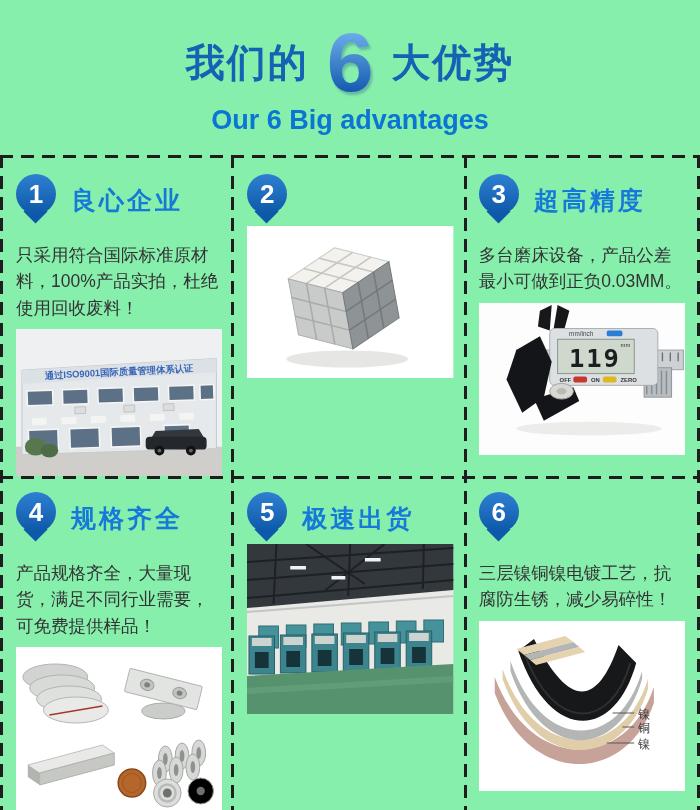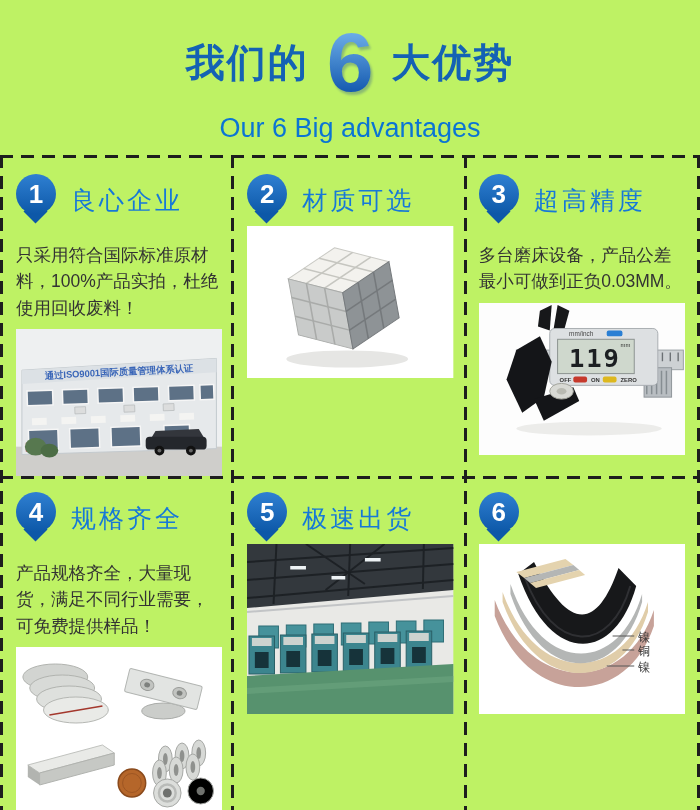--- a/index.html
+++ b/index.html
@@ -1,51 +1,51 @@
 <!DOCTYPE html>
 <html><head>
 <meta charset="utf-8">
 <style>
   html,body{margin:0;padding:0;}
   body{font-family:"Liberation Sans","DejaVu Sans",sans-serif;background:#fff;}
-  .page{position:relative;width:700px;height:810px;background:#bef264;overflow:hidden;}
+  .page{position:relative;width:700px;height:810px;background:#86efac;overflow:hidden;}
 
   
   .header{padding-top:24px;text-align:center;}
   .title-row{display:flex;justify-content:center;align-items:center;gap:18px;}
   .title-part{font-size:39px;font-weight:bold;color:#1462b4;letter-spacing:2px;}
   .big-six{font-size:84px;font-weight:bold;line-height:.92;color:#2e7fd6;
            background:linear-gradient(180deg,#6fb0ea 8%,#1156ad 92%);
            -webkit-background-clip:text;background-clip:text;
            text-shadow:2px 3px 3px rgba(45,85,140,.30);}
   @supports ((-webkit-background-clip:text) or (background-clip:text)){
     .big-six{color:transparent;text-shadow:none;filter:drop-shadow(2px 3px 1px rgba(45,85,140,.35));}
   }
-  .subtitle{margin-top:12px;font-size:27px;font-weight:normal;color:#0b74d4;}
+  .subtitle{margin-top:4px;font-size:27px;font-weight:bold;color:#0b74d4;}
 
   
   .hline{position:absolute;left:0;width:700px;height:3px;
          background:repeating-linear-gradient(90deg,#1e1e1e 0 13px,transparent 13px 21px);}
   .hline.top{top:155px}.hline.mid{top:476px}
   .vline{position:absolute;top:155px;height:655px;width:3px;
          background:repeating-linear-gradient(180deg,#1e1e1e 0 13px,transparent 13px 21px);}
   .vline.v0{left:0}.vline.v1{left:231px}.vline.v2{left:464px}.vline.v3{left:697px}
 
   
   .grid{position:absolute;top:158px;left:3px;right:3px;bottom:0;display:grid;
         grid-template-columns:1fr 1fr 1fr;grid-template-rows:318px 1fr;}
   .card{padding:16px 12px 0 13px;overflow:hidden;}
   .card-head{display:flex;align-items:center;gap:15px;}
   .badge{position:relative;width:40px;height:52px;flex:0 0 auto;}
   .badge::after{content:"";position:absolute;left:11px;top:29px;width:17px;height:17px;
                 background:#0d58a8;transform:rotate(45deg);}
   .badge-circle{position:absolute;z-index:1;width:40px;height:40px;border-radius:50%;
                 background:linear-gradient(180deg,#2f80d2,#0d58a8);color:#fff;
                 font-size:26px;font-weight:bold;display:flex;align-items:center;justify-content:center;}
-  .card-title{font-size:25px;font-weight:normal;color:#1678d8;letter-spacing:3px;white-space:nowrap;}
+  .card-title{font-size:25px;font-weight:bold;color:#1678d8;letter-spacing:3px;white-space:nowrap;}
   .card-desc{margin:16px 0 8px;font-size:17.5px;line-height:1.5;color:#333;overflow-wrap:anywhere;}
   .card-img{display:block;width:100%;height:152px;}
   .row2 .card-img{height:170px;}
   .mono{font-family:"DejaVu Sans Mono","Liberation Mono",monospace;}
 </style>
 </head>
 <body>
 
 <div class="page">
 
@@ -122,21 +122,20 @@
             <circle cx="178" cy="124" r="2" fill="#666"></circle>
         </g>
       </svg>
     </div>
 
     <div class="card">
       <div class="card-head">
         <div class="badge">
           <div class="badge-circle">2</div>
         </div>
-        <div class="card-title">材质可选</div>
       </div>
       <svg class="card-img" viewBox="0 0 210 160" preserveAspectRatio="none">
         <rect width="210" height="160" fill="#ffffff"></rect>
         <ellipse cx="102" cy="140" rx="62" ry="9" fill="#e6e6e4"></ellipse>
         <g transform="rotate(-10 100 85)">
           <polygon points="100,22 152,46 100,70 48,46" fill="#f3f2ee" stroke="#c9c9c4"></polygon>
           <g stroke="#c6c6c0" stroke-width="1.6">
             <line x1="65.3" y1="38" x2="117.3" y2="62"></line>
               <line x1="82.7" y1="30" x2="134.7" y2="54"></line>
             <line x1="117.3" y1="30" x2="65.3" y2="54"></line>
@@ -330,20 +329,21 @@
         <polygon points="0,144 210,132 210,138 0,150" fill="#6aa37e" opacity=".65"></polygon>
       </svg>
     </div>
 
     <div class="card row2">
       <div class="card-head">
         <div class="badge">
           <div class="badge-circle">6</div>
         </div>
       </div>
+      <div class="card-desc">三层镍铜镍电镀工艺，抗腐防生锈，减少易碎性！</div>
       <svg class="card-img" viewBox="0 0 210 170" preserveAspectRatio="none">
         <rect width="210" height="170" fill="#ffffff"></rect>
         <g>
           <path d="M16,56 C52,152 150,150 178,66 L178,82 C150,164 52,166 16,72 Z" fill="#c7a299"></path>
           <path d="M24,48 C58,142 146,140 172,58 L172,68 C146,150 58,152 24,58 Z" fill="#e0cda9"></path>
           <path d="M32,40 C64,132 142,130 166,50 L166,58 C142,140 64,142 32,50 Z" fill="#b4b6b5"></path>
           <path d="M40,30 C72,122 138,120 160,42 L142,24 C120,86 92,88 56,18 Z" fill="#17181a"></path>
           <path d="M46,32 C76,112 134,110 154,42" fill="none" stroke="#3a3b3e" stroke-width="2" opacity=".7"></path>
           <polygon points="38,28 88,15 96,21 46,34" fill="#e4d3ae"></polygon>
           <polygon points="46,34 96,21 102,26 52,39" fill="#b4b6b5"></polygon>

